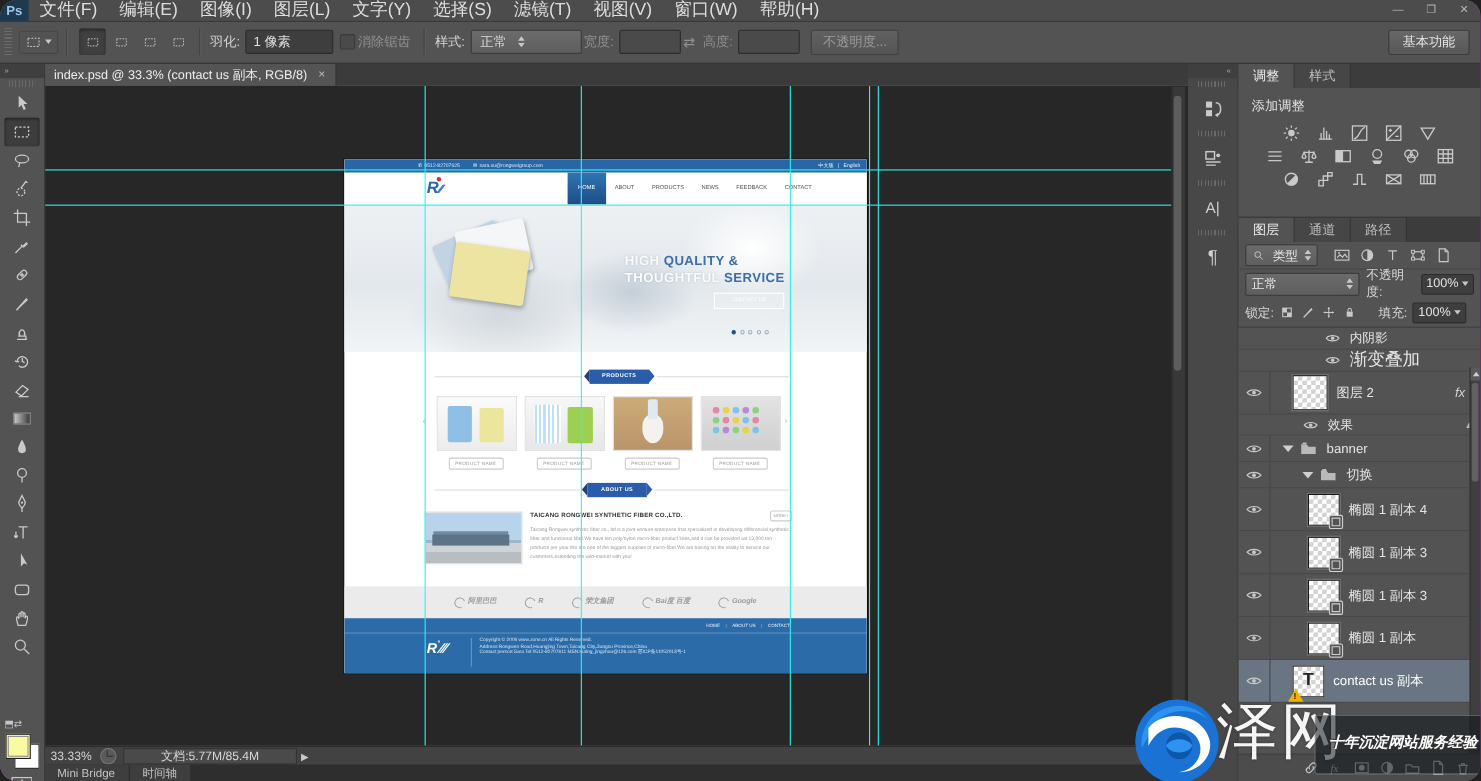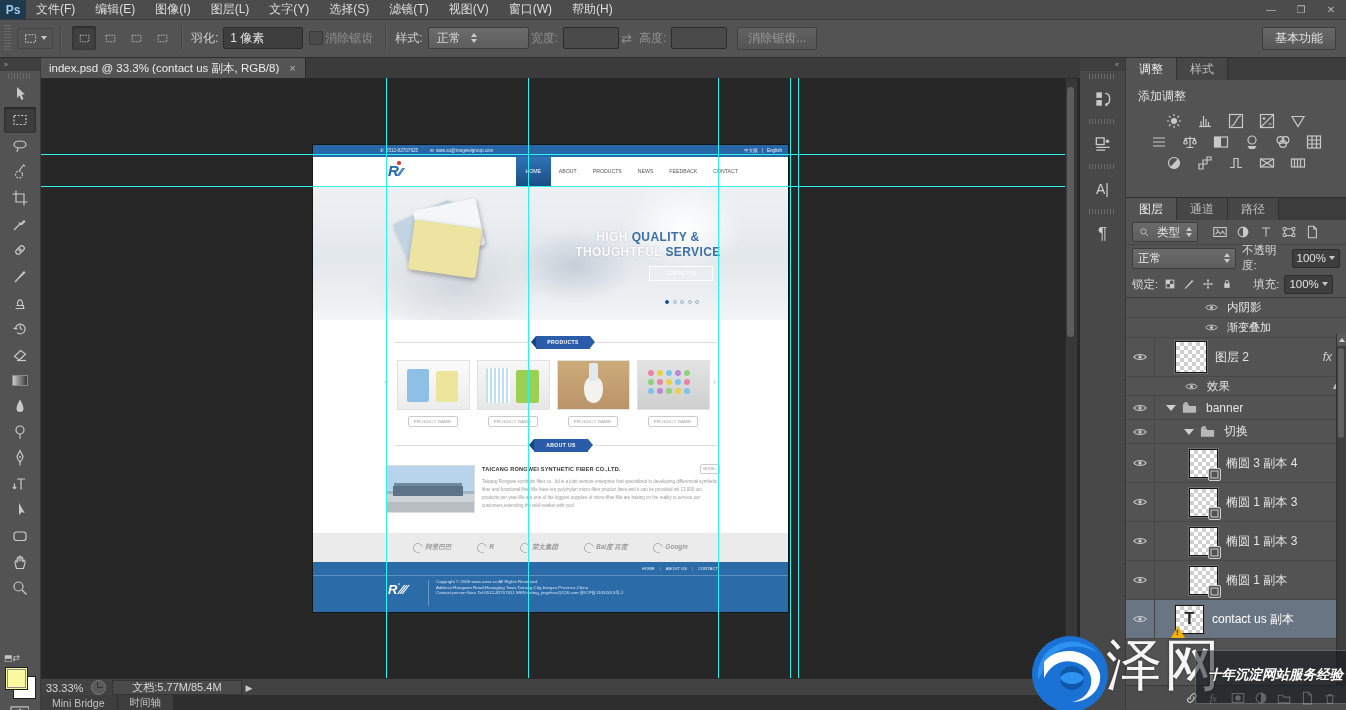--- a/index.html
+++ b/index.html
@@ -1,23 +1,23 @@
 <!DOCTYPE html>
 <html><head>
 <meta charset="utf-8">
 <style>
   html,body{margin:0;padding:0;background:#222;}
   .app{position:relative;width:1346px;height:710px;background:#d946ef;overflow:hidden;
-       font-family:"Liberation Sans",sans-serif;color:#d8d8d8;-webkit-font-smoothing:antialiased;}
+       font-family:"Liberation Sans",sans-serif;color:#d8d8d8;border-radius:15px;-webkit-font-smoothing:antialiased;}
   svg{display:block}
   
   .menubar{position:absolute;left:0;top:0;right:0;height:19px;background:#4c4c4c;border-bottom:1px solid #393939;display:flex;align-items:center;z-index:30}
   .pslogo{width:26px;height:19px;background:#1d3a4f;color:#9cc8ea;font-weight:bold;font-size:12px;display:flex;align-items:center;justify-content:center}
   .menus{display:flex}
-  .menu-item{padding:0 10px;font-size:12px;color:#dedede;line-height:19px;cursor:default}
+  .menu-item{padding:0 10px;font-size:16px;color:#dedede;line-height:19px;cursor:default}
   .win-controls{margin-left:auto;display:flex;align-items:center;height:19px}
   .win-btn{width:30px;text-align:center;color:#b5b5b5;font-size:10px;line-height:19px}
   
   .optionsbar{position:absolute;left:0;top:19px;right:0;height:38px;background:#535353;border-bottom:1px solid #2e2e2e;display:flex;align-items:center;font-size:12px;z-index:29}
   .grip{width:7px;height:26px;margin:0 4px;background:repeating-linear-gradient(180deg,#6a6a6a 0 1px,transparent 1px 3px)}
   .opt-sep{width:1px;height:24px;background:#434343;margin:0 7px;box-shadow:1px 0 0 #5e5e5e}
   .toolpreset{display:flex;align-items:center;gap:3px;padding:2px 5px;border:1px solid #474747;border-radius:2px;margin-left:2px}
   .tiny-arrow{width:0;height:0;border-left:3.5px solid transparent;border-right:3.5px solid transparent;border-top:4px solid #c8c8c8}
   .selmodes{display:flex;gap:2px;margin-left:4px}
   .selmode{width:24px;height:24px;display:flex;align-items:center;justify-content:center;border-radius:2px}
@@ -72,21 +72,21 @@
   .nav-it{font-size:5.2px;color:#555;padding:0 8px}
   .banner{position:absolute;left:0;top:41px;width:475px;height:134px;background:
      radial-gradient(90px 60px at 78% 30%,#ffffff 0%,rgba(255,255,255,0) 70%),
      radial-gradient(120px 70px at 30% 75%,rgba(190,198,205,.55) 0%,rgba(190,198,205,0) 70%),
      radial-gradient(80px 50px at 55% 60%,rgba(167,180,196,.5) 0%,rgba(167,180,196,0) 75%),
      linear-gradient(180deg,#eef1f4 0%,#e3e8ec 55%,#f2f4f6 100%);overflow:hidden}
   .towel{position:absolute;border-radius:3px}
   .towel.t3{left:86px;top:24px;width:62px;height:46px;background:#c2d4e4;transform:rotate(-24deg);box-shadow:1px 2px 4px rgba(0,0,0,.25)}
   .towel.t2{left:104px;top:18px;width:64px;height:48px;background:#f4f6f7;transform:rotate(-12deg);box-shadow:1px 2px 4px rgba(0,0,0,.25)}
   .towel.t1{left:98px;top:38px;width:68px;height:50px;background:#ece4a0;transform:rotate(8deg);box-shadow:1px 2px 5px rgba(0,0,0,.3)}
-  .banner-text{position:absolute;left:255px;top:44px;width:160px;text-align:center;font-weight:bold;font-size:12px;letter-spacing:.4px}
+  .banner-text{position:absolute;left:255px;top:44px;width:160px;font-weight:bold;font-size:12px;letter-spacing:.4px}
   .bt-light{color:#fafbfc;text-shadow:0 0 2px rgba(120,130,140,.4)}
   .bt-blue{color:#3c6fa8}
   .banner-btn{position:absolute;left:336px;top:80px;width:62px;height:13px;border:1px solid rgba(255,255,255,.95);color:#fff;font-size:4.8px;display:flex;align-items:center;justify-content:center;background:rgba(255,255,255,.12)}
   .dots{position:absolute;left:352px;top:114px;display:flex;gap:3.5px}
   .dot-i{width:4px;height:4px;border-radius:50%;border:1px solid #9db2c6;box-sizing:border-box;background:transparent}
   .dot-i.on{background:#1c4f8f;border-color:#1c4f8f}
   .ribbon{position:absolute;width:54px;height:13px;background:#2a5caa;color:#fff;font-size:5px;font-weight:bold;display:flex;align-items:center;justify-content:center;letter-spacing:.4px}
   .ribbon:after{content:"";position:absolute;right:-5px;top:0;border-top:6.5px solid transparent;border-bottom:6.5px solid transparent;border-left:5px solid #2a5caa}
   .ribbon:before{content:"";position:absolute;left:-5px;top:0;border-top:6.5px solid transparent;border-bottom:6.5px solid transparent;border-right:5px solid #1c4379}
   .secline{position:absolute;height:1px;background:#ddd}
@@ -165,21 +165,21 @@
   .lscroll{position:absolute;right:0;top:36px;width:9px;bottom:0;background:#3f3f3f;border-left:1px solid #323232}
   .lscroll .arr{position:absolute;left:0;top:0;width:9px;height:12px;background:#5a5a5a;display:flex;align-items:center;justify-content:center}
   .lscroll .arr i{width:0;height:0;border-left:3px solid transparent;border-right:3px solid transparent;border-bottom:4px solid #d0d0d0}
   .lscroll .th{position:absolute;left:1px;width:6px;top:14px;height:90px;background:#616161;border-radius:3px}
   .lfooter{height:24px;border-top:1px solid #3a3a3a;background:#4c4c4c;display:flex;align-items:center;justify-content:flex-end;gap:7px;padding-right:8px}
   
   .statusbar{position:absolute;left:40px;top:678px;width:1040px;height:17px;background:#424242;border-top:1px solid #2a2a2a;display:flex;align-items:center;font-size:11px;z-index:25}
   .zoombox{color:#d5d5d5;padding:0 8px 0 6px}
   .scratch-ic{width:13px;height:13px;border-radius:50%;background:#5a5a5a;border:1px solid #777;margin-right:6px;position:relative}
   .scratch-ic:after{content:"";position:absolute;left:5px;top:1px;width:5px;height:5px;border-left:1px solid #333;border-bottom:1px solid #333}
-  .docinfo{background:#4a4a4a;border:1px solid #333;height:13px;display:flex;align-items:center;padding:0 19px;color:#d8d8d8}
+  .docinfo{background:#4a4a4a;border:1px solid #333;height:13px;display:flex;align-items:center;padding:0 33px;color:#d8d8d8}
   .play{color:#c9c9c9;font-size:9px;margin-left:4px}
   .bottomtabs{position:absolute;left:40px;top:695px;width:1040px;height:15px;background:#2e2e2e;display:flex;gap:1px;font-size:10.5px;z-index:25}
   .btab{background:#3e3e3e;color:#c2c2c2;padding:0 12px;display:flex;align-items:center}
   
   .watermark{position:absolute;left:1028px;top:626px;width:318px;height:84px;z-index:60;pointer-events:none}
   .wm-box{position:absolute;left:167px;top:24px;width:151px;height:52px;background:rgba(15,20,26,.55);border:1px solid rgba(255,255,255,.25);border-radius:3px}
   .wm-brand{position:absolute;left:78px;top:2px;font-size:56px;color:#f5f5f5;letter-spacing:2px;font-weight:500;text-shadow:0 0 3px rgba(0,0,0,.35);font-family:"Liberation Sans",sans-serif}
   .wm-slogan{position:absolute;left:180px;top:40px;font-size:13.5px;color:#fff;font-style:italic;font-weight:bold;text-shadow:1px 1px 1px #333,-1px -1px 1px #333;white-space:nowrap}
 </style>
 </head>
@@ -253,21 +253,21 @@
       <span class="updown">
           <i class="u"></i>
           <i class="d"></i>
         </span>
     </div>
     <span class="opt-label dim">宽度:</span>
     <div class="input-dark dim" style="width:42px"></div>
     <span class="opt-label dim" style="font-size:13px">⇄</span>
     <span class="opt-label dim">高度:</span>
     <div class="input-dark dim" style="width:42px"></div>
-    <span class="btn-gray">消除锯齿...</span>
+    <span class="btn-gray">不透明度...</span>
     <span class="btn-workspace">基本功能</span>
   </div>
 
   <div class="leftstrip">
     <div class="strip-head">»</div>
     <div class="strip-grip"></div>
     <div id="toolslist">
         <div class="tool">
           <svg viewBox="0 0 18 18" width="18" height="18">
             <path d="M6 2 L6 13 L8.5 10.5 L10.5 15 L12.5 14 L10.5 9.5 L14 9.5 Z" fill="#c9c9c9"></path>
@@ -790,21 +790,21 @@
               <circle cx="9" cy="9" r="1.9" fill="#c9c9c9"></circle>
             </svg>
             <span class="lname" style="font-size:11.5px">内阴影</span>
           </div>
           <div class="lrow" style="height:19px">
       <div style="width:78px"></div>
             <svg viewBox="0 0 18 18" width="15" height="15">
               <path d="M2 9c2.8-3.8 11.2-3.8 14 0-2.8 3.8-11.2 3.8-14 0z" stroke="#c9c9c9" fill="none" stroke-width="1.2"></path>
               <circle cx="9" cy="9" r="1.9" fill="#c9c9c9"></circle>
             </svg>
-            <span class="lname" style="font-size:11px">渐变叠加</span>
+            <span class="lname" style="font-size:16px">渐变叠加</span>
           </div>
           <div class="lrow" style="height:38px">
             <div class="eyebox">
               <svg viewBox="0 0 18 18" width="16" height="16">
                 <path d="M2 9c2.8-3.8 11.2-3.8 14 0-2.8 3.8-11.2 3.8-14 0z" stroke="#c9c9c9" fill="none" stroke-width="1.2"></path>
                 <circle cx="9" cy="9" r="1.9" fill="#c9c9c9"></circle>
               </svg>
             </div>
       <div class="thumb checker" style="width:30px;height:30px;margin-left:20px"></div>
       <span class="lname">图层 2</span>
@@ -852,21 +852,21 @@
           <div class="lrow" style="height:38px">
             <div class="eyebox">
               <svg viewBox="0 0 18 18" width="16" height="16">
                 <path d="M2 9c2.8-3.8 11.2-3.8 14 0-2.8 3.8-11.2 3.8-14 0z" stroke="#c9c9c9" fill="none" stroke-width="1.2"></path>
                 <circle cx="9" cy="9" r="1.9" fill="#c9c9c9"></circle>
               </svg>
             </div>
       <div class="thumb checker" style="width:27px;height:27px;margin-left:34px">
       <div class="shape-badge"></div>
             </div>
-      <span class="lname">椭圆 3 副本 4</span>
+      <span class="lname">椭圆 1 副本 4</span>
           </div>
           <div class="lrow" style="height:38px">
             <div class="eyebox">
               <svg viewBox="0 0 18 18" width="16" height="16">
                 <path d="M2 9c2.8-3.8 11.2-3.8 14 0-2.8 3.8-11.2 3.8-14 0z" stroke="#c9c9c9" fill="none" stroke-width="1.2"></path>
                 <circle cx="9" cy="9" r="1.9" fill="#c9c9c9"></circle>
               </svg>
             </div>
       <div class="thumb checker" style="width:27px;height:27px;margin-left:34px">
       <div class="shape-badge"></div>

